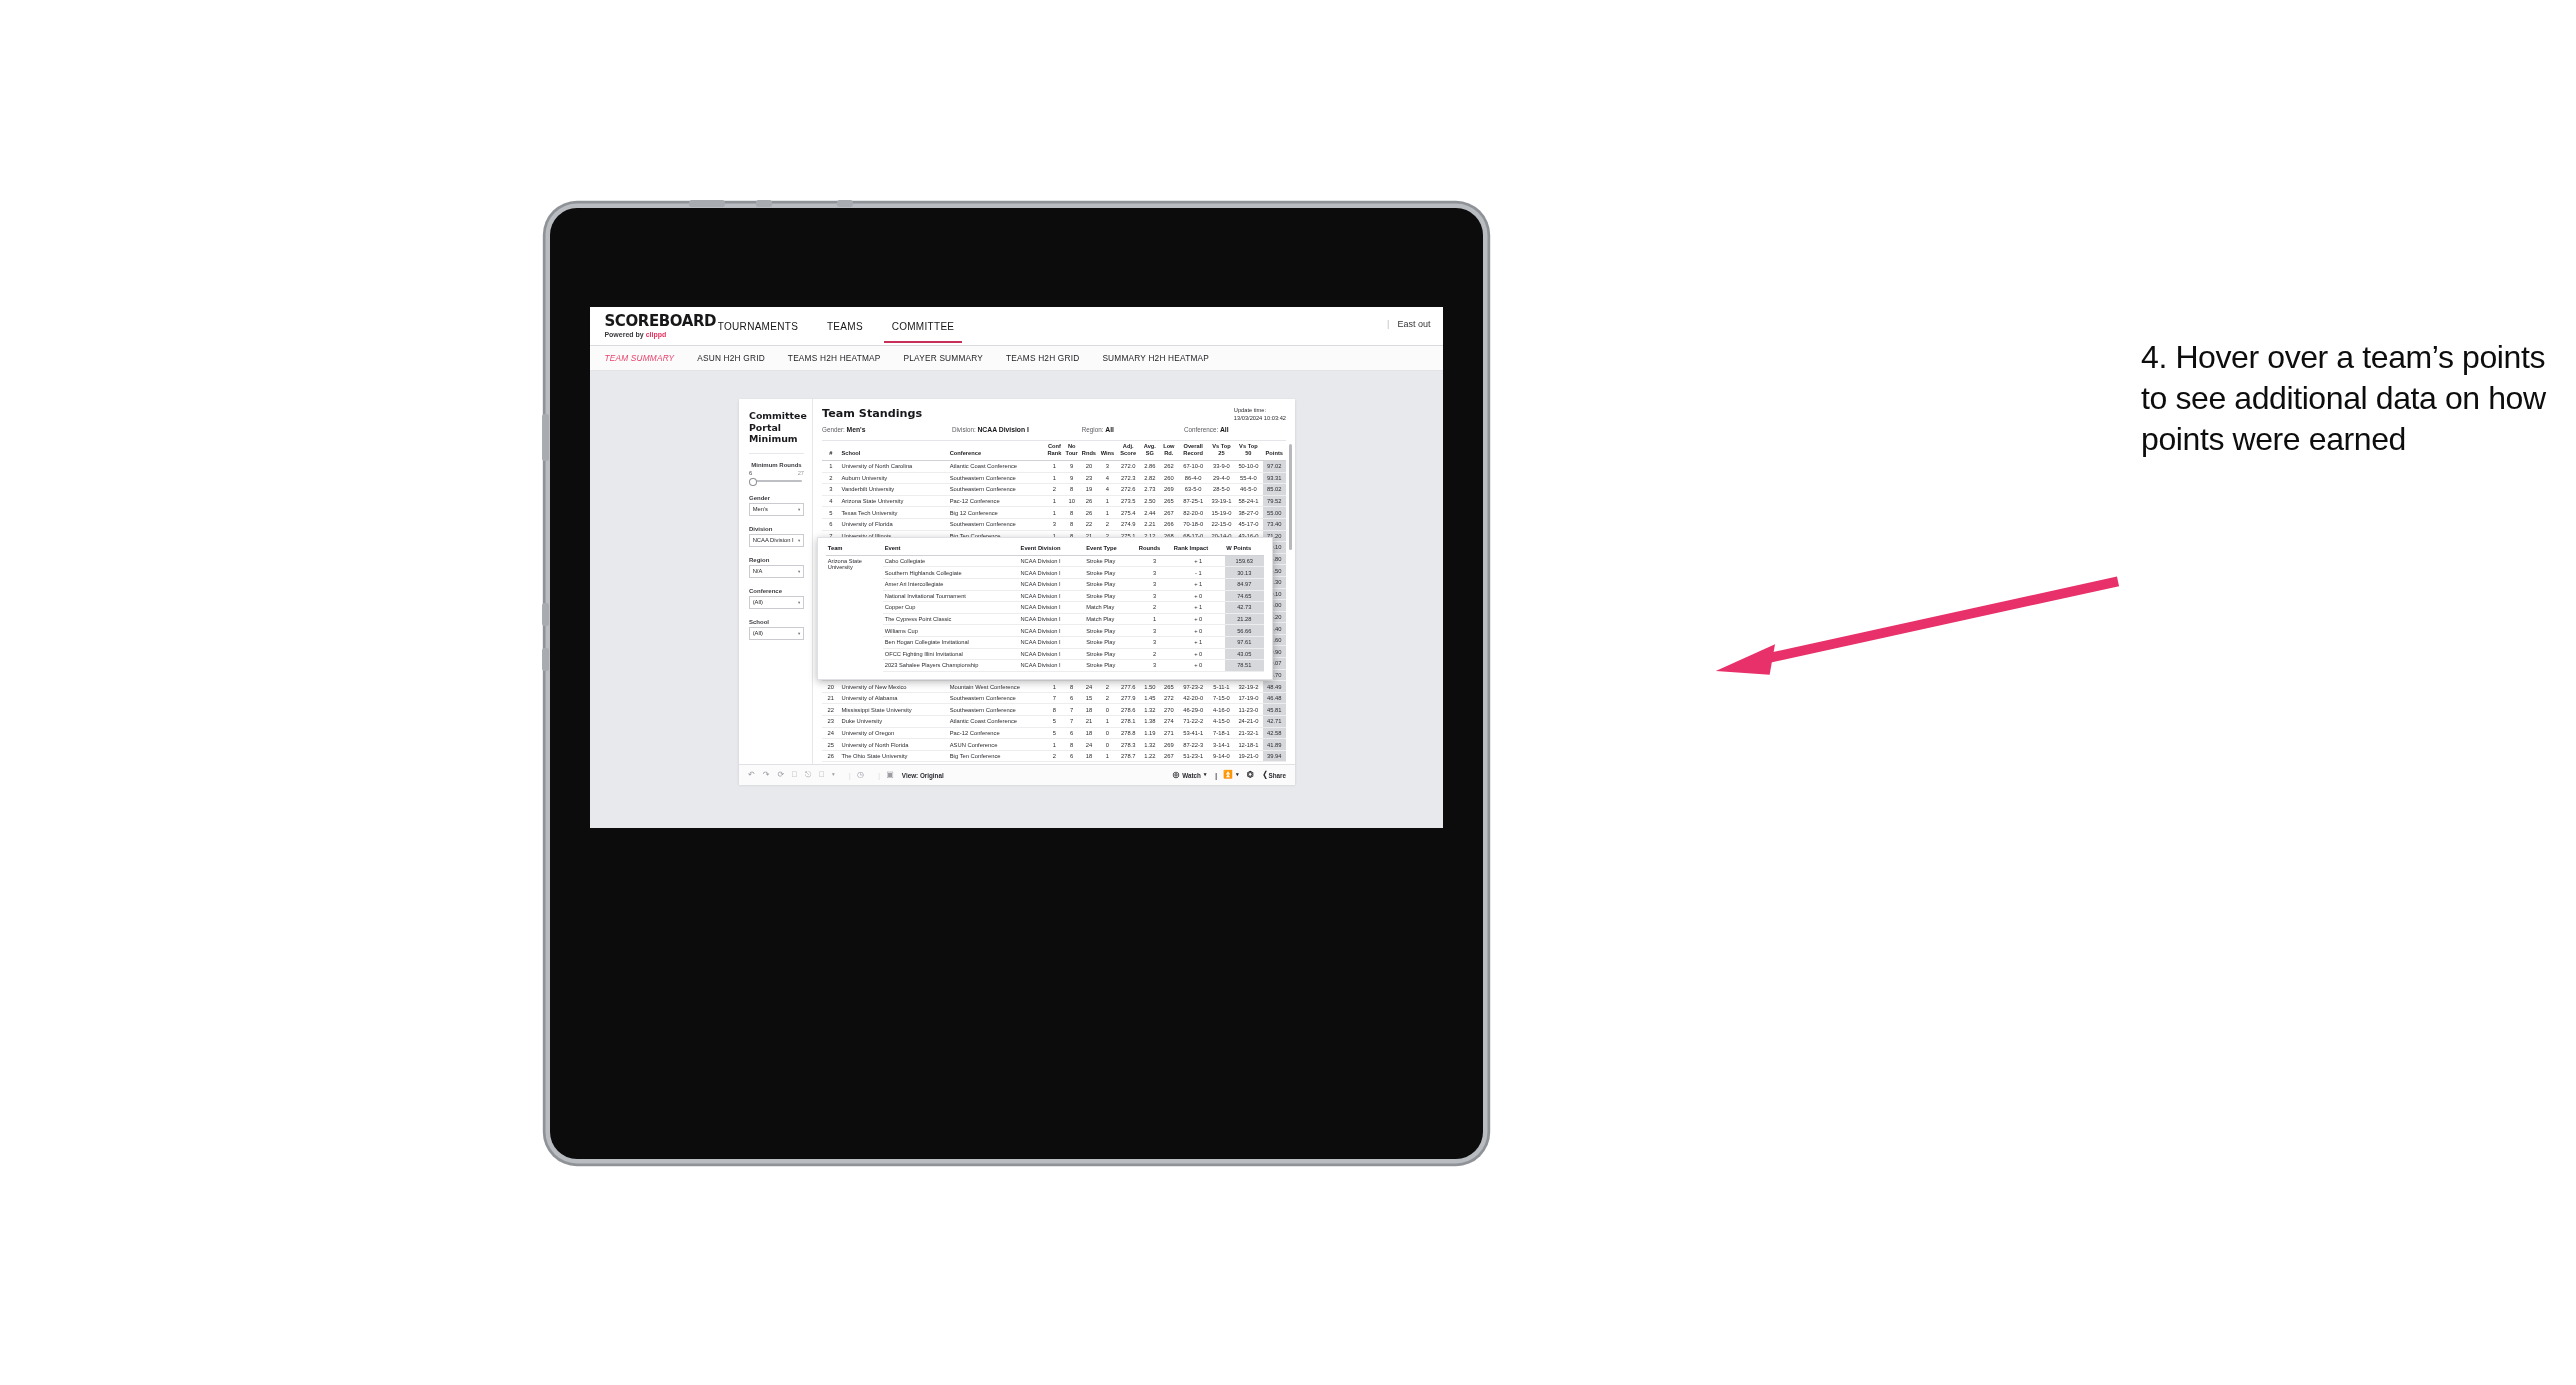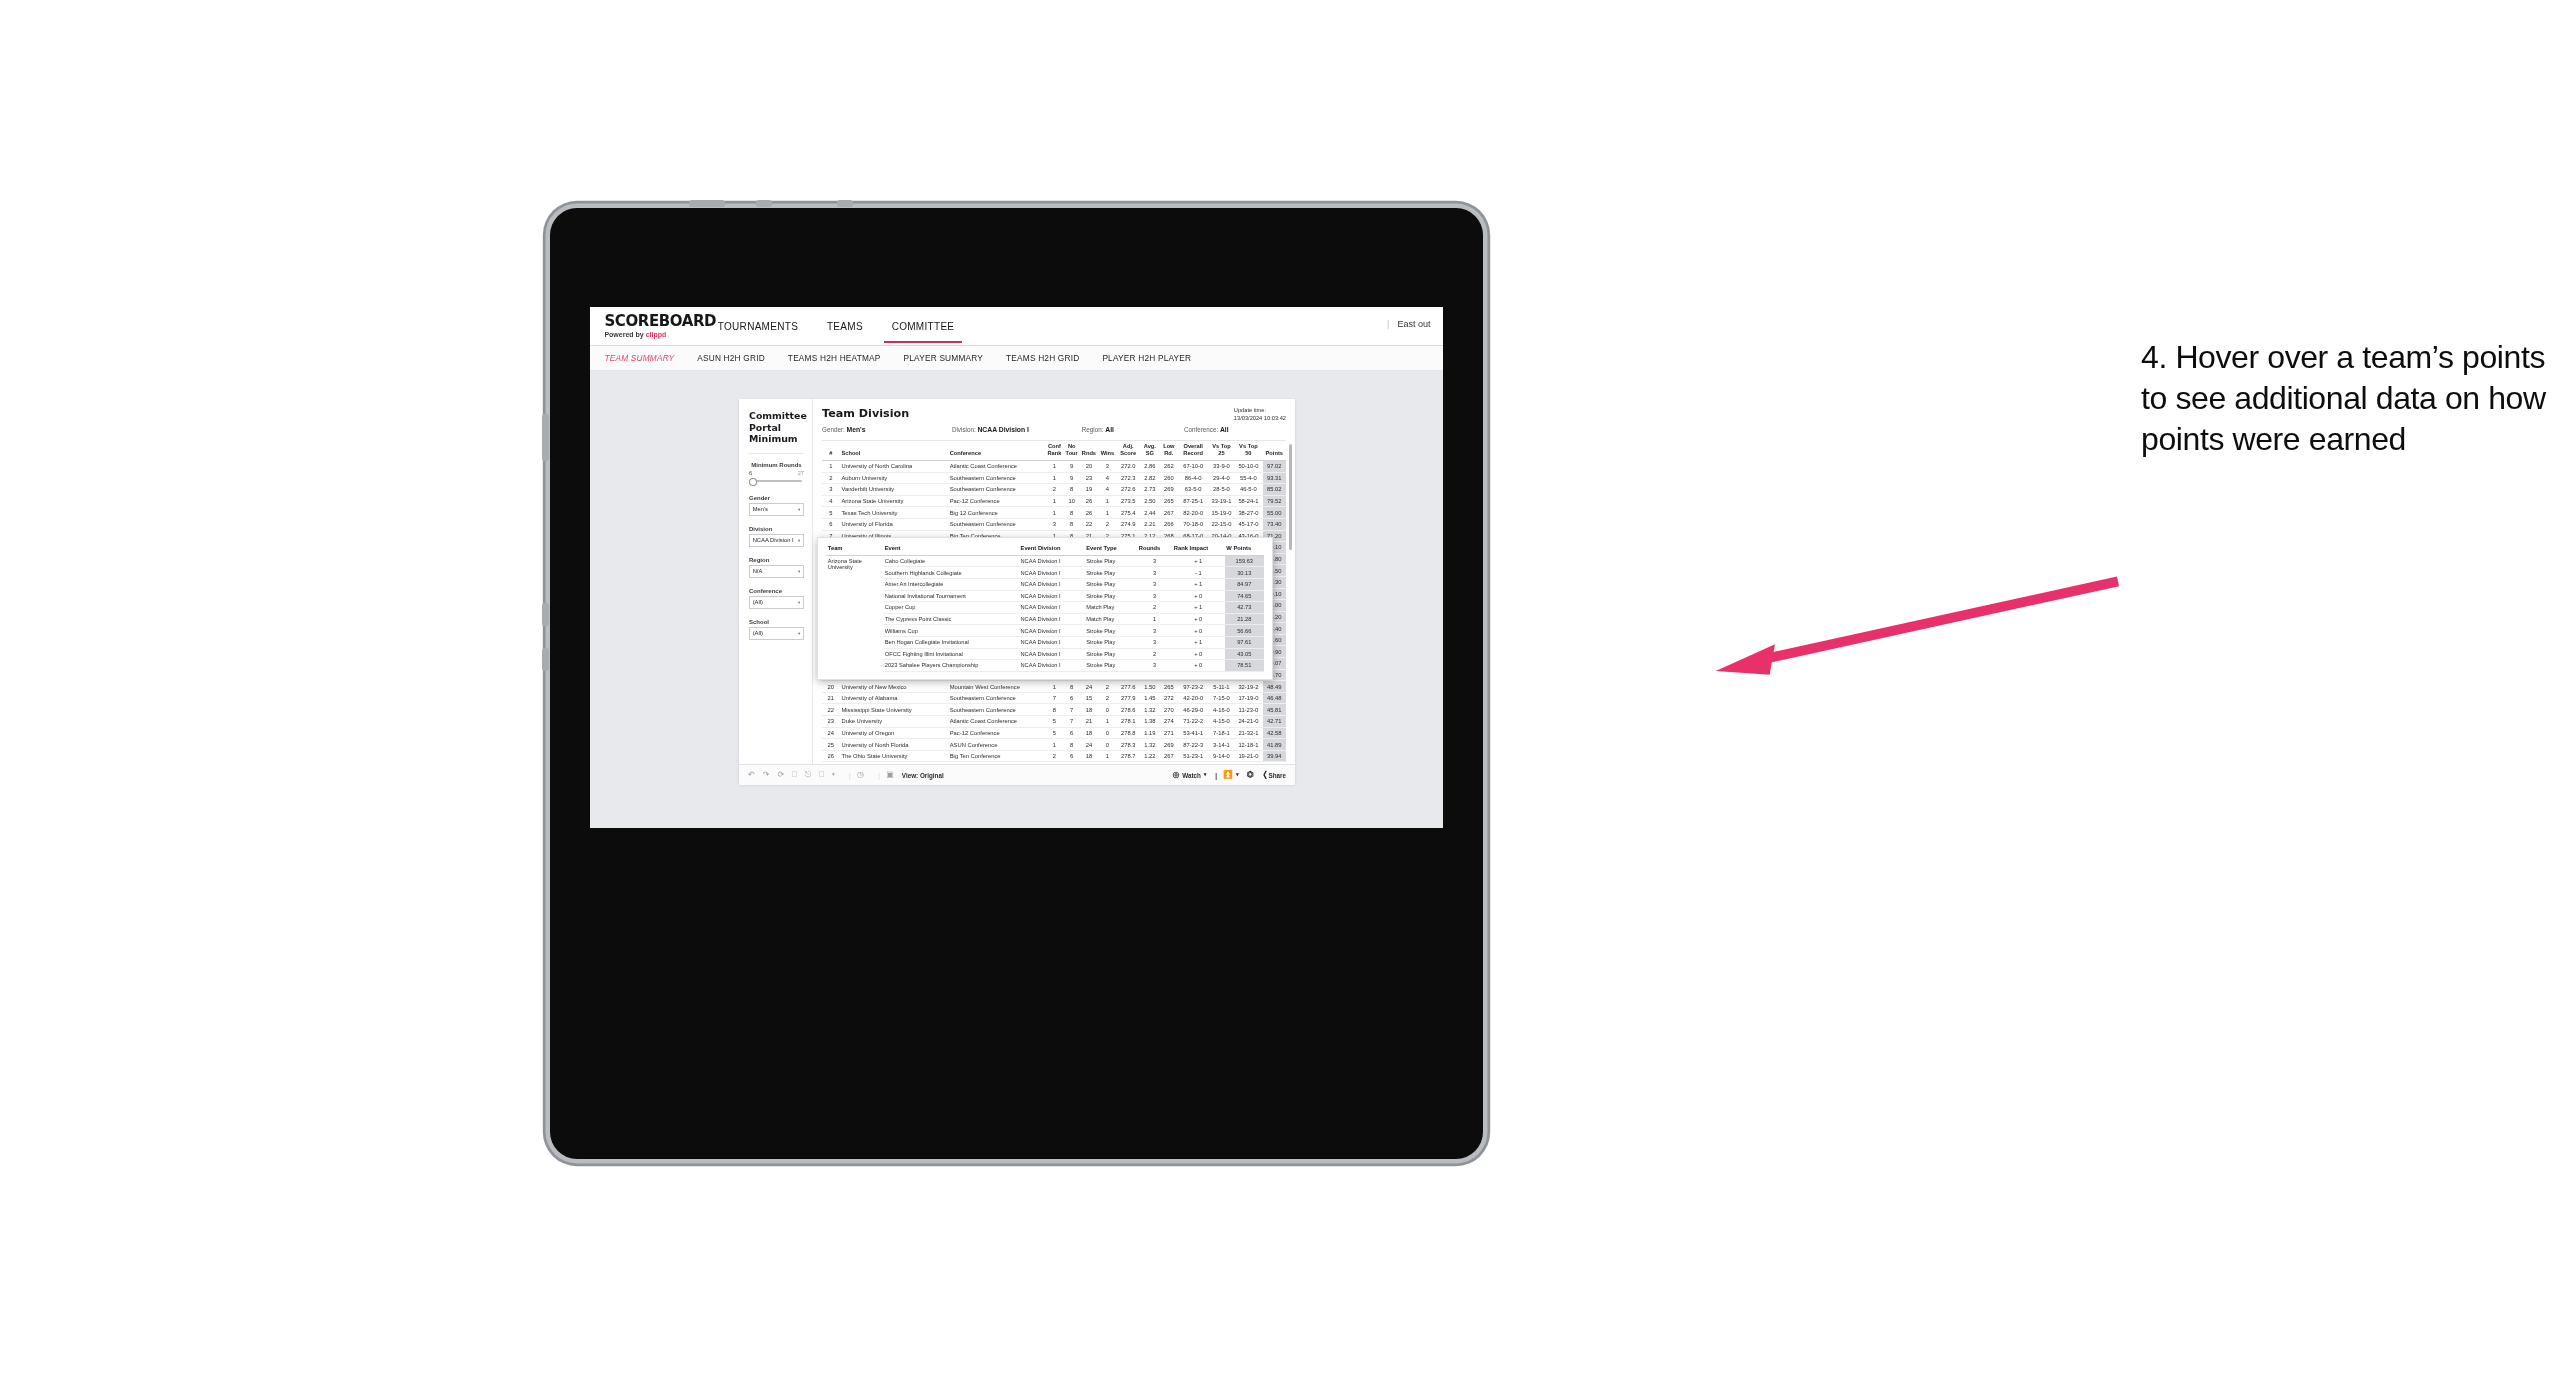--- a/index.html
+++ b/index.html
@@ -154,21 +154,21 @@
       <div class="navitem active">COMMITTEE</div>
       <div id="signout"><span class="bar">|</span><span>East out</span></div>
     </div>
 
     <div id="subtabs">
       <div class="subtab active">TEAM SUMMARY</div>
       <div class="subtab">ASUN H2H GRID</div>
       <div class="subtab">TEAMS H2H HEATMAP</div>
       <div class="subtab">PLAYER SUMMARY</div>
       <div class="subtab">TEAMS H2H GRID</div>
-      <div class="subtab">PLAYER H2H PLAYER</div>
+      <div class="subtab">SUMMARY H2H HEATMAP</div>
     </div>
 
     <div id="content">
       <div id="dashboard">
         <div id="dashmain">
 
           <div id="sidebar">
             <div id="sbtitle">
               <div>Committee</div>
               <div>Portal Minimum</div>
@@ -223,21 +223,21 @@
               <div class="flabel">School</div>
               <div class="select">
                 <span>(All)</span>
                 <span class="caret">▾</span>
               </div>
             </div>
           </div>
 
           <div id="tablepanel">
             <div id="thead-block">
-              <div id="ts-title">Team Division</div>
+              <div id="ts-title">Team Standings</div>
               <div id="updbox">
                 <div>Update time:</div>
                 <div>13/03/2024 10:03:42</div>
               </div>
               <div id="filterrow">
                 <div class="fi" style="width:28%"><span>Gender:</span> <b>Men's</b></div>
                 <div class="fi" style="width:28%"><span>Division:</span> <b>NCAA Division I</b></div>
                 <div class="fi" style="width:22%"><span>Region:</span> <b>All</b></div>
                 <div class="fi" style="width:22%"><span>Conference:</span> <b>All</b></div>
               </div>

